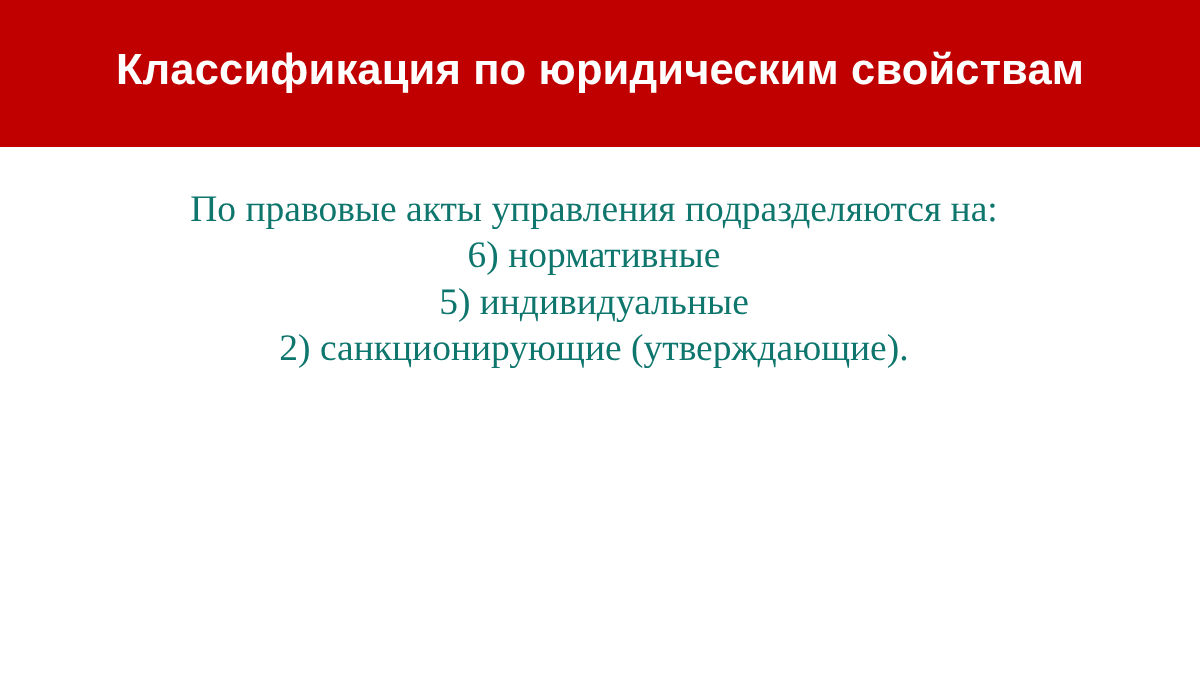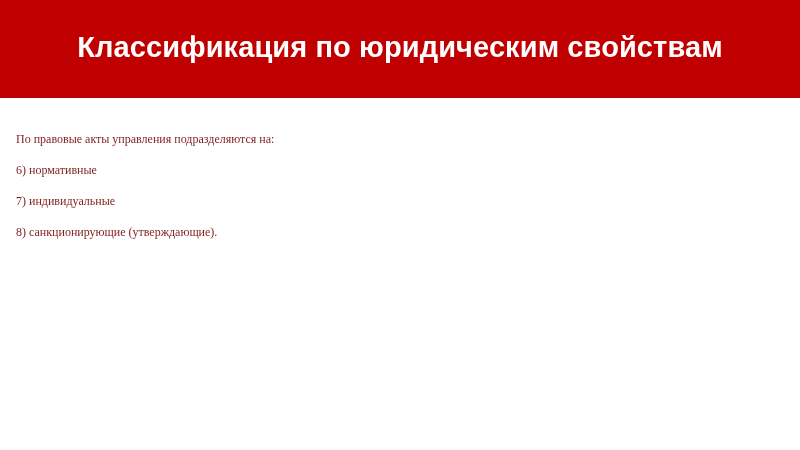--- a/index.html
+++ b/index.html
@@ -42,35 +42,36 @@
     white-space: nowrap;
   }
   .body-area {
     position: absolute;
     left: 16px;
     top: 124px;
     width: 760px;
   }
   .body-line {
     font-family: "Liberation Serif", serif;
-    font-size: 12px;
-    color: #7f1d1d;
+    font-size: 25px;
+    color: #0f766e;
     line-height: 31px;
     white-space: pre;
+    text-align: center;
   }
 </style>
 </head>
 <body>
 
 <div class="slide">
 
   <div class="title-banner">
     <div class="title-text">Классификация по юридическим свойствам</div>
   </div>
 
   <div class="body-area">
     <div class="body-line">По правовые акты управления подразделяются на:</div>
     <div class="body-line">6) нормативные</div>
-    <div class="body-line">7) индивидуальные</div>
-    <div class="body-line">8) санкционирующие (утверждающие).</div>
+    <div class="body-line">5) индивидуальные</div>
+    <div class="body-line">2) санкционирующие (утверждающие).</div>
   </div>
 
 </div>
 
 </body></html>

